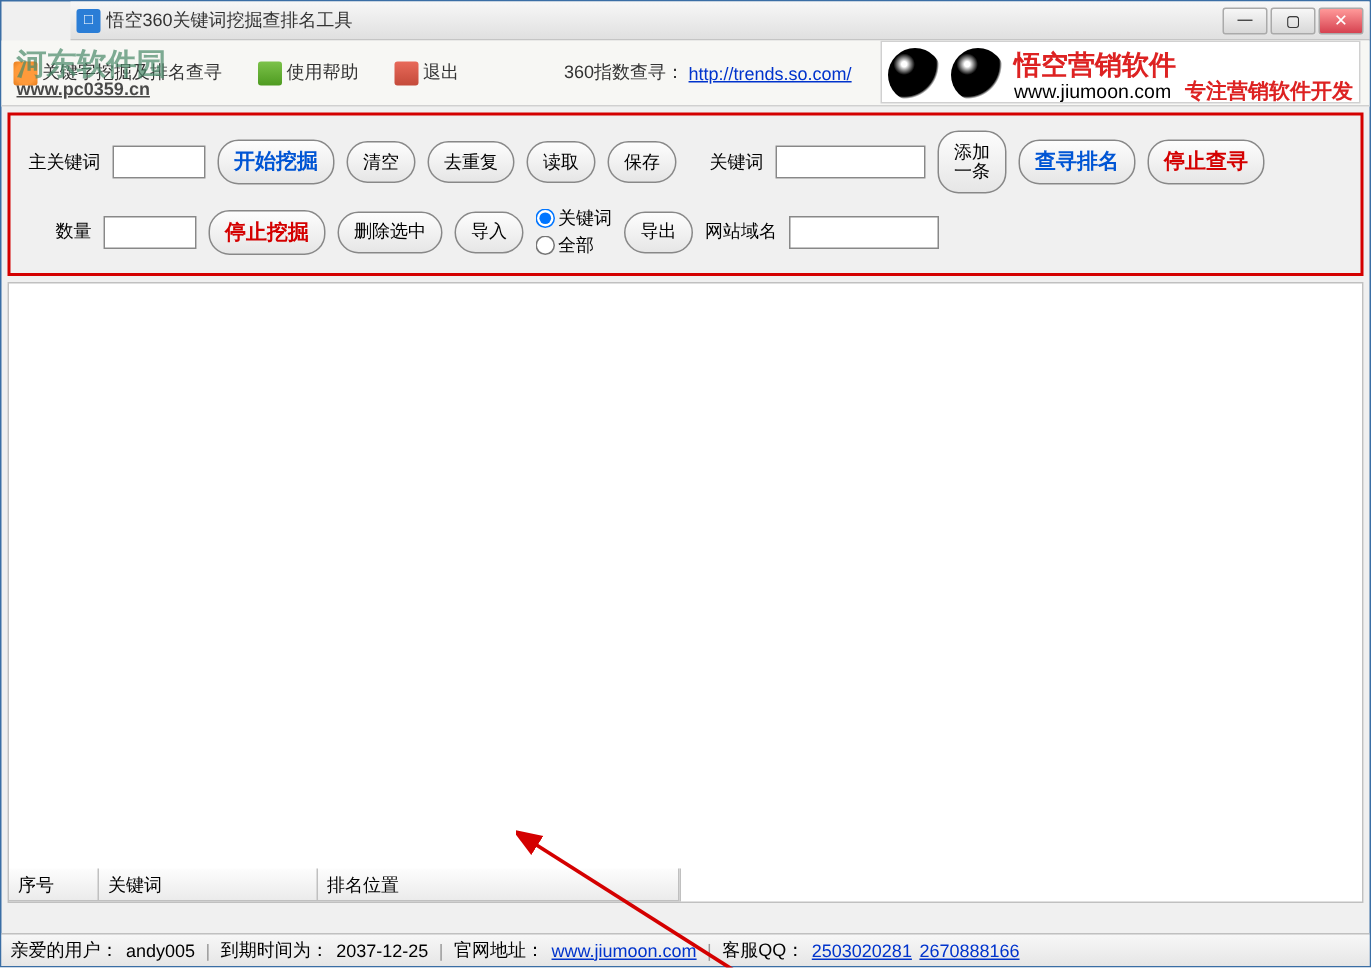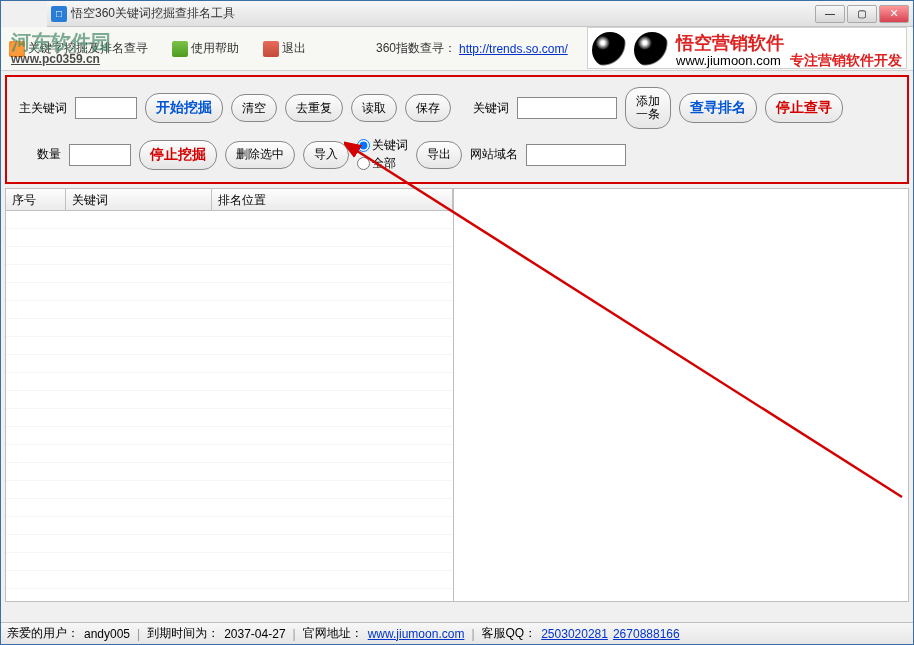--- a/index.html
+++ b/index.html
@@ -50,21 +50,21 @@
     .btn.big { height: 30px; min-width: 76px; font-size: 14px; font-weight: bold; }
     .btn.blue { color: #0055d4; }
     .btn.red { color: #d40000; }
     
     .radio-grp { display: flex; flex-direction: column; gap: 1px; font-size: 12px; }
     .radio-grp label { display: flex; align-items: center; gap: 2px; }
     .radio-grp input { margin:0; }
     
     .notice { color: #d40000; font-size: 12px; padding: 4px 6px; }
     
-    .content-area { display: flex; margin: 0 4px 4px 4px; border: 1px solid #c0c0c0; background:#fff; height: 414px; }
+    .content-area { display: flex; margin: 0 4px 4px 4px; border: 1px solid #c0c0c0; background:#fff; height: 414px; align-items: flex-end; }
     .left-table { width: 448px; border-right: 1px solid #c0c0c0; display:flex; flex-direction:column; }
     .tbl-header { display: flex; background: linear-gradient(#fdfdfd,#ebebeb); border-bottom: 1px solid #c0c0c0; height:22px; }
     .tbl-header .th { padding: 3px 6px; border-right: 1px solid #c0c0c0; font-size: 12px; text-align:left; }
     .th1 { width: 60px; } .th2 { width: 146px; } .th3 { flex:1; }
     .tbl-body { flex:1; overflow:auto; position:relative; background:
       repeating-linear-gradient(#fff 0, #fff 17px, #f6f6f6 17px, #f6f6f6 18px);
     }
     .right-panel { flex:1; background:#fff; position:relative; }
     
     .arrow-line { position:absolute; pointer-events:none; z-index:10; }
@@ -186,21 +186,21 @@
         <line x1="558" y1="358" x2="10" y2="10" stroke="#d40000" stroke-width="2.5" marker-end="url(#ah)"></line>
       </svg>
     </div>
   </div>
 
   <div class="statusbar">
     <span>亲爱的用户：</span>
     <span>andy005</span>
     <span class="sep">|</span>
     <span>到期时间为：</span>
-    <span>2037-04-27</span>
+    <span>2037-12-25</span>
     <span class="sep">|</span>
     <span>官网地址：</span>
     <a>www.jiumoon.com</a>
     <span class="sep">|</span>
     <span>客服QQ：</span>
     <a>2503020281</a>
     <a>2670888166</a>
   </div>
 
 </div>

